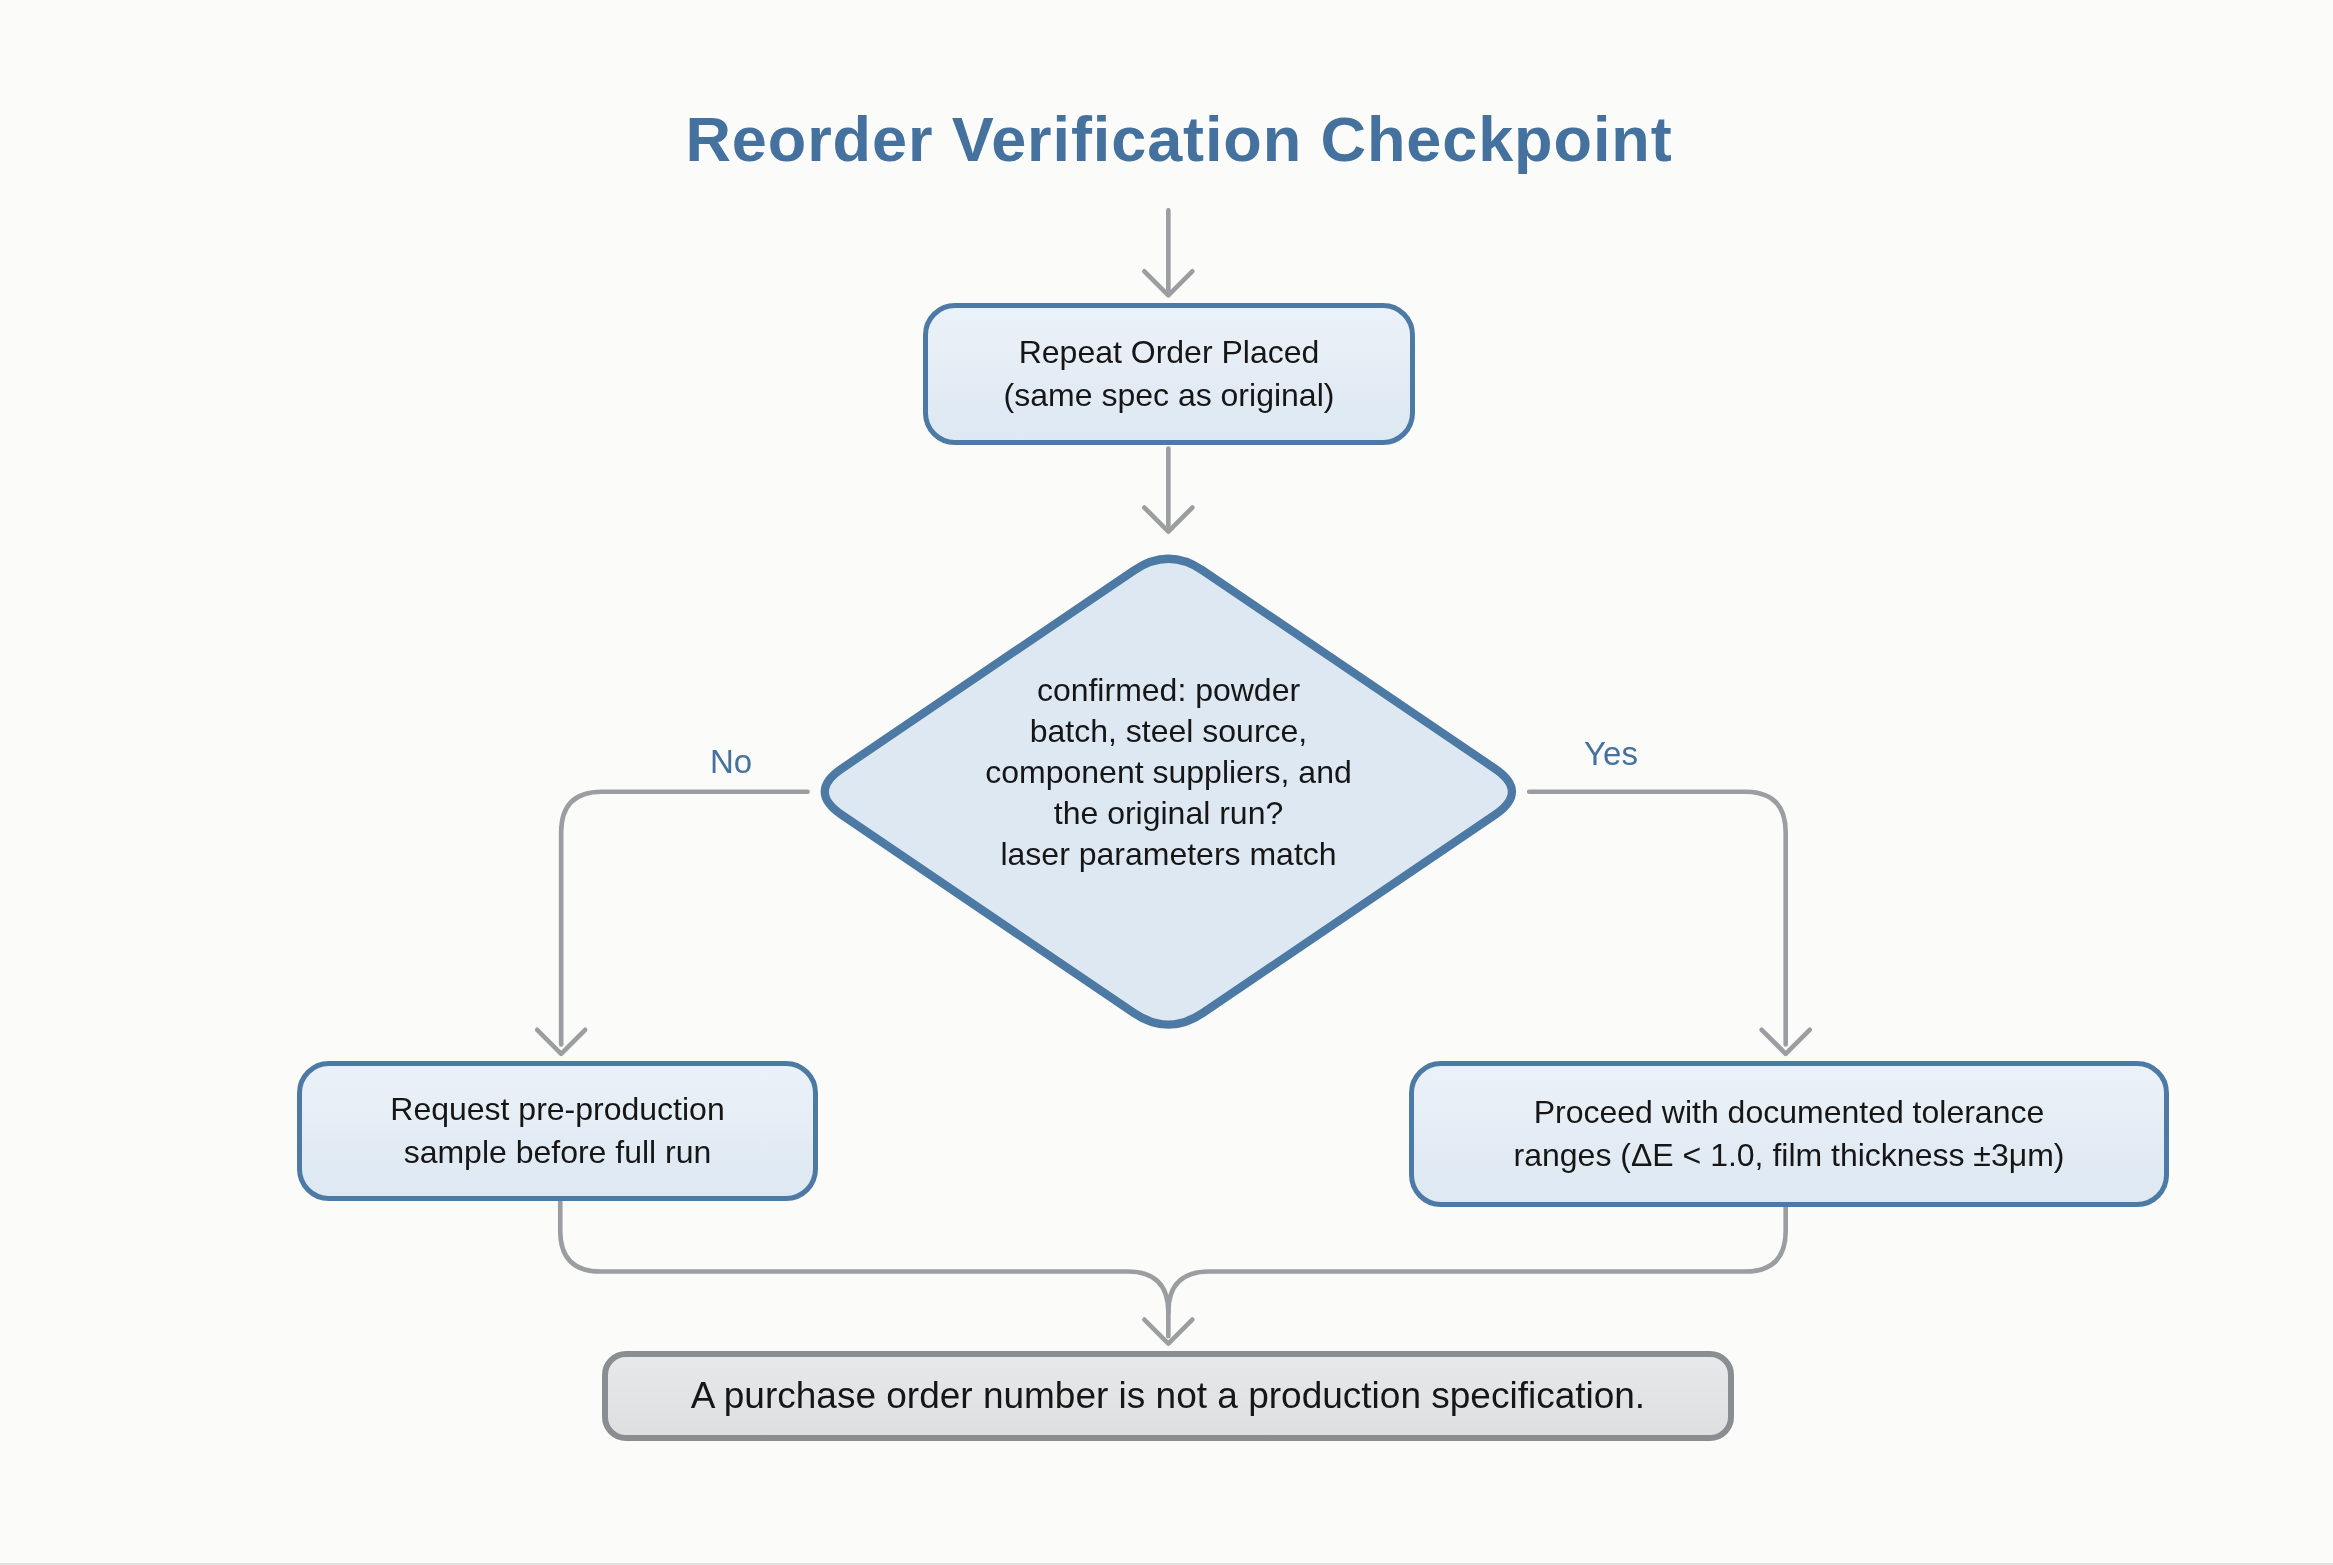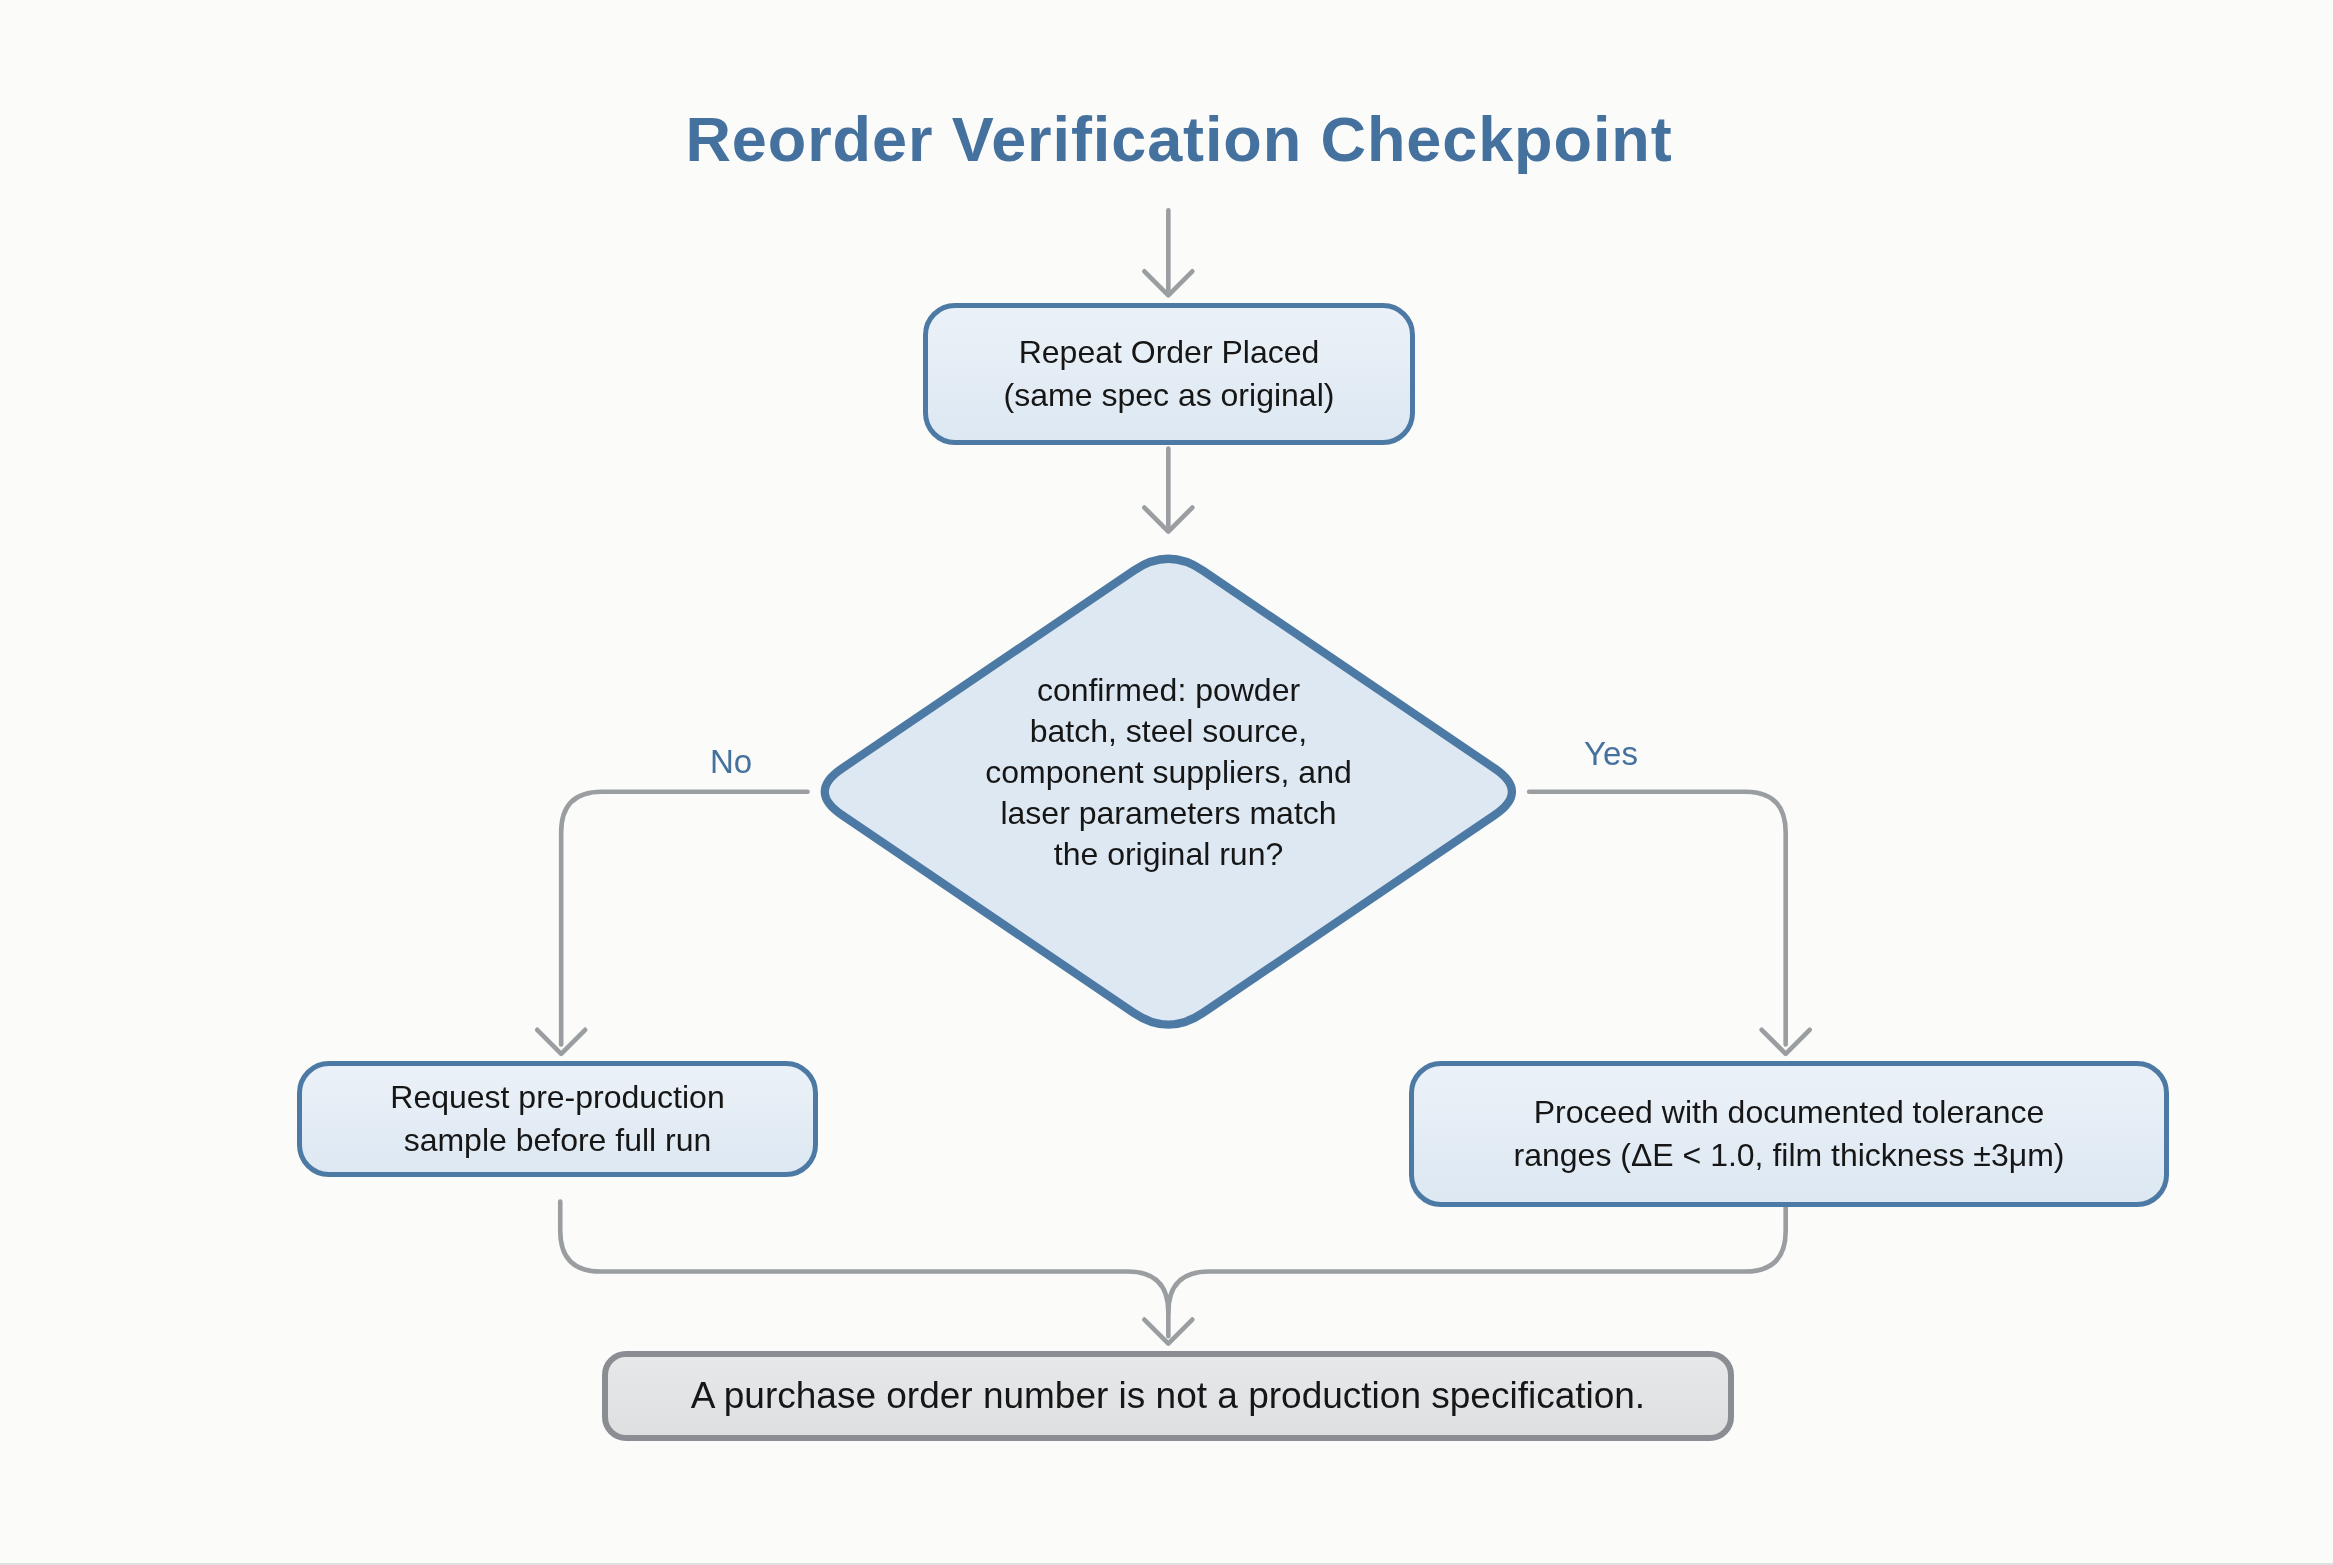--- a/index.html
+++ b/index.html
@@ -127,28 +127,28 @@
     <div class="node-text">
       <span>Repeat Order Placed</span>
       <span>(same spec as original)</span>
     </div>
   </div>
 
   <div class="diamond-text">
     <span>confirmed: powder</span>
     <span>batch, steel source,</span>
     <span>component suppliers, and</span>
+    <span>the original run?</span>
     <span>laser parameters match</span>
-    <span>the original run?</span>
   </div>
 
   <div class="branch-label" style="left:731px; top:735px;margin-top:8px;">No</div>
   <div class="branch-label" style="left:1611px; top:735px;">Yes</div>
 
-  <div class="node node-blue" style="left:297px; top:1061px; width:521px; height:116px;">
+  <div class="node node-blue" style="left:297px; top:1061px; width:521px; height:140px;">
     <div class="node-text">
       <span>Request pre-production</span>
       <span>sample before full run</span>
     </div>
   </div>
 
   <div class="node node-blue" style="left:1409px; top:1061px; width:760px; height:146px;">
     <div class="node-text">
       <span>Proceed with documented tolerance</span>
       <span>ranges (ΔE &lt; 1.0, film thickness ±3μm)</span>

